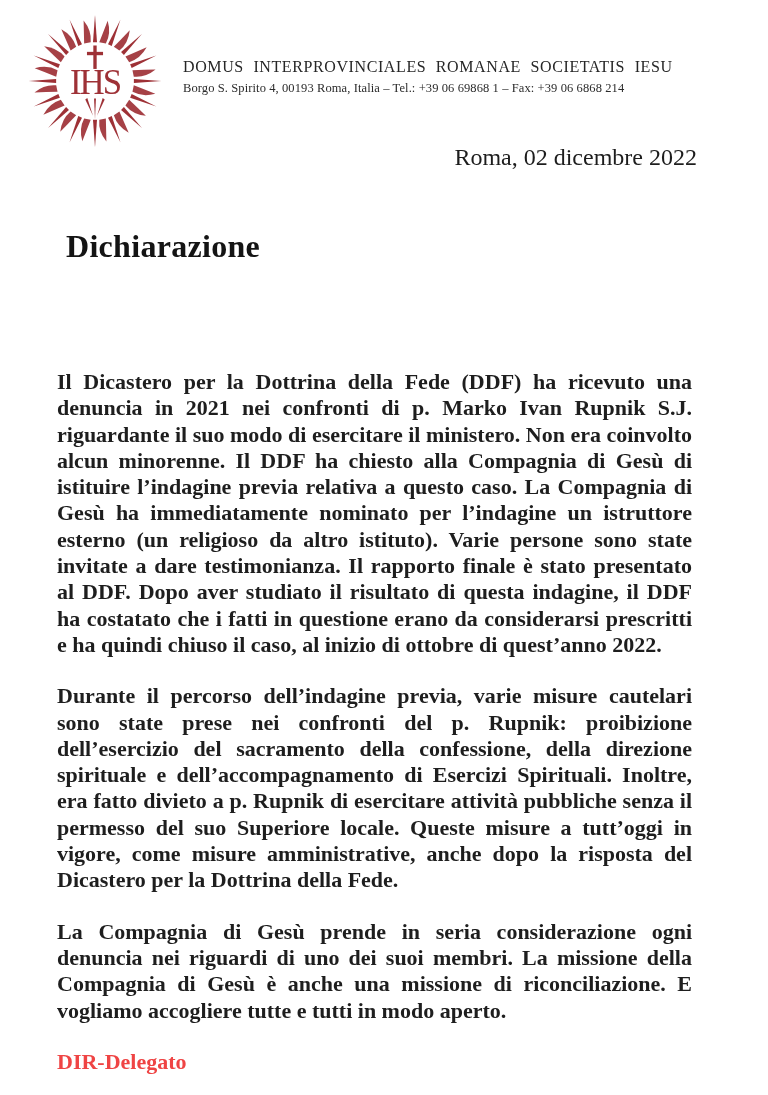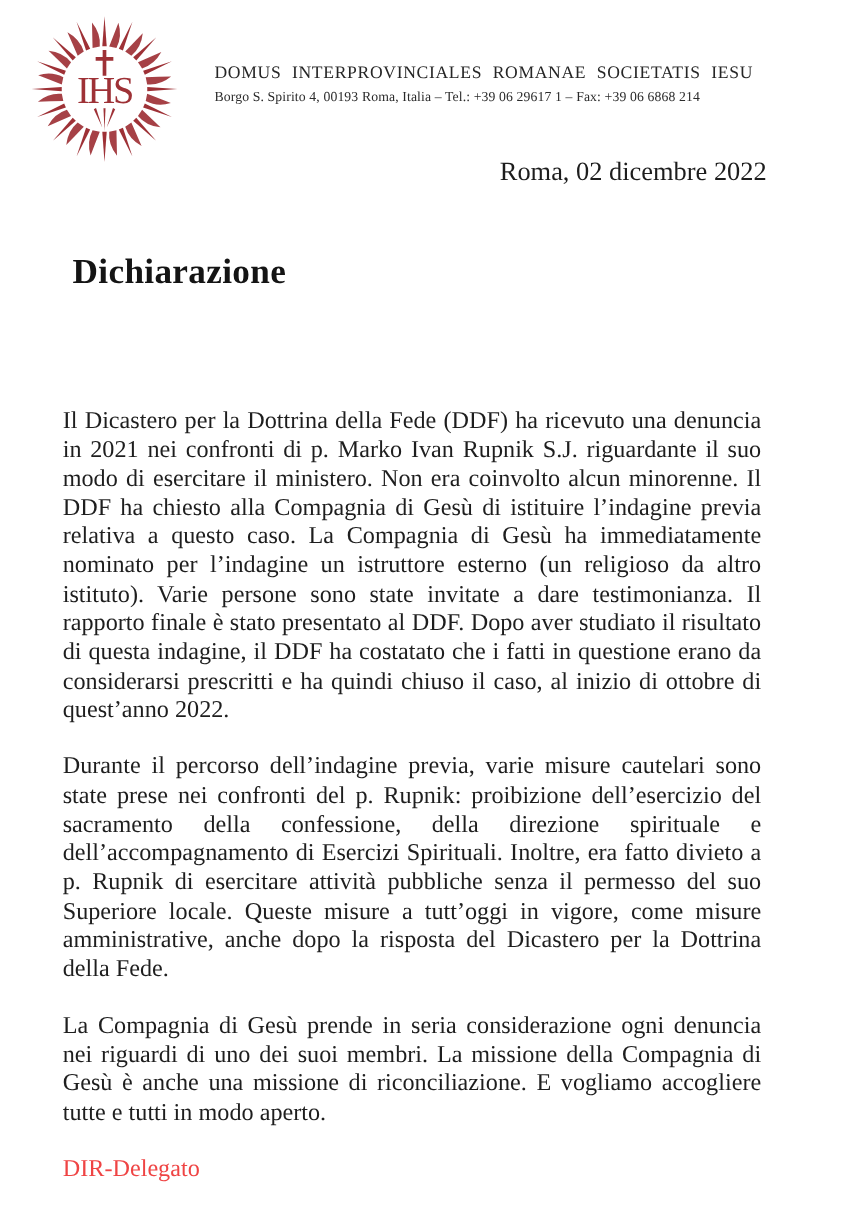--- a/index.html
+++ b/index.html
@@ -10,42 +10,42 @@
     font-family:"Liberation Serif", serif;
     color:#1f1f1f;
     overflow:hidden;
   }
   
   .letterhead{position:absolute;top:14px;left:28px;display:flex;align-items:flex-start;}
   .emblem{width:134px;height:134px;flex:0 0 auto;color:#9e3136;}
   .emblem path{fill:currentColor;}
   .emblem .wavy-ray{fill-opacity:.92;}
   .emblem text{fill:currentColor;font-family:"Liberation Serif", serif;}
-  .letterhead-text{margin-left:33px;margin-top:42px;}
+  .letterhead-text{margin-left:21px;margin-top:42px;}
   .org-name{
     font-size:16px;line-height:21px;white-space:nowrap;
     letter-spacing:.6px;word-spacing:5px;color:#262626;
   }
   .org-address{
     font-size:12.5px;line-height:16px;white-space:nowrap;
     margin-top:3px;letter-spacing:.1px;color:#2b2b2b;
   }
   
   .dateline{
     position:absolute;top:144px;right:71px;
     font-size:24px;color:#1d1d1d;white-space:nowrap;
   }
   
   .doc-title{
     position:absolute;top:228px;left:66px;margin:0;
     font-size:32px;font-weight:bold;letter-spacing:.3px;color:#141414;
   }
   
   .content{
-    position:absolute;top:369px;left:57px;right:76px;
+    position:absolute;top:369px;left:57px;right:76px;font-weight:bold;
   }
   .content p{
     margin:0 0 25px 0;
     font-size:22px;line-height:26.3px;
     text-align:justify;color:#1e1e1e;
   }
   .signature{
     font-size:22px;line-height:26px;color:#ef4444;margin-top:1px;
   }
 </style>
@@ -96,21 +96,21 @@
         <line x1="88" y1="59" x2="112" y2="59"></line>
       </g>
       <g>
         <path d="M98.6 126 L101.4 126 L100 157 Z"></path>
         <path d="M85.5 127.5 L88.5 125.5 L97 152 Z"></path>
         <path d="M111.5 125.5 L114.5 127.5 L103 152 Z"></path>
       </g>
     </svg>
     <div class="letterhead-text">
       <div class="org-name">DOMUS INTERPROVINCIALES ROMANAE SOCIETATIS IESU</div>
-      <div class="org-address">Borgo S. Spirito 4, 00193 Roma, Italia – Tel.: +39 06 29617 1 – Fax: +39 06 6868 214</div>
+      <div class="org-address">Borgo S. Spirito 4, 00193 Roma, Italia – Tel.: +39 06 69868 1 – Fax: +39 06 6868 214</div>
     </div>
   </header>
 
   <div class="dateline">Roma, 02 dicembre 2022</div>
 
   <h1 class="doc-title">Dichiarazione</h1>
 
   <main class="content">
     <p>Il Dicastero per la Dottrina della Fede (DDF) ha ricevuto una denuncia in 2021 nei confronti di p. Marko Ivan Rupnik S.J. riguardante il suo modo di esercitare il ministero. Non era coinvolto alcun minorenne. Il DDF ha chiesto alla Compagnia di Gesù di istituire l’indagine previa relativa a questo caso. La Compagnia di Gesù ha immediatamente nominato per l’indagine un istruttore esterno (un religioso da altro istituto). Varie persone sono state invitate a dare testimonianza. Il rapporto finale è stato presentato al DDF. Dopo aver studiato il risultato di questa indagine, il DDF ha costatato che i fatti in questione erano da considerarsi prescritti e ha quindi chiuso il caso, al inizio di ottobre di quest’anno 2022.</p>
     <p>Durante il percorso dell’indagine previa, varie misure cautelari sono state prese nei confronti del p. Rupnik: proibizione dell’esercizio del sacramento della confessione, della direzione spirituale e dell’accompagnamento di Esercizi Spirituali. Inoltre, era fatto divieto a p. Rupnik di esercitare attività pubbliche senza il permesso del suo Superiore locale. Queste misure a tutt’oggi in vigore, come misure amministrative, anche dopo la risposta del Dicastero per la Dottrina della Fede.</p>

